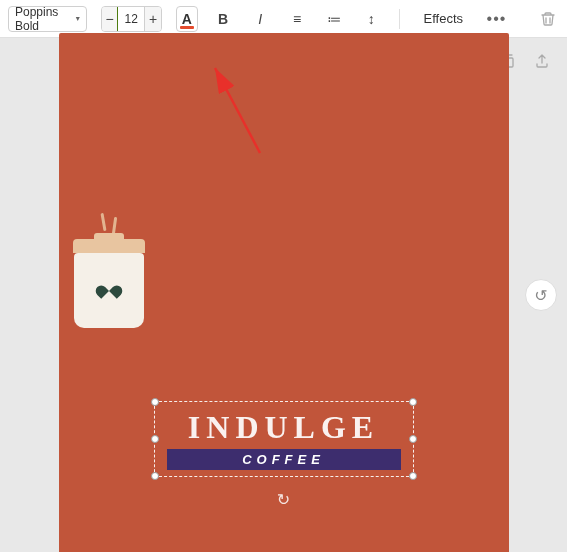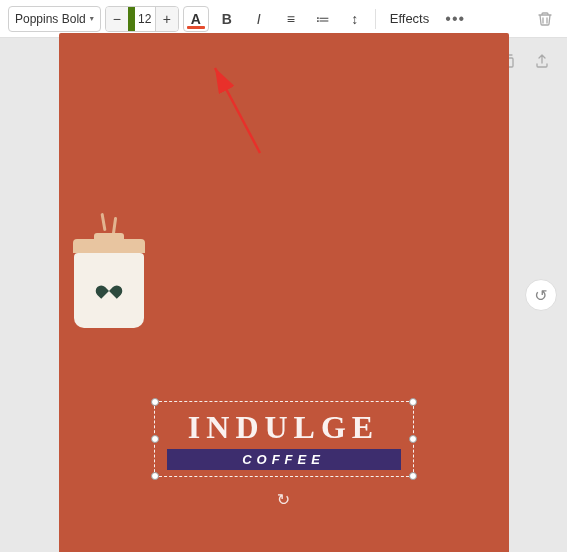--- a/index.html
+++ b/index.html
@@ -12,21 +12,21 @@
     }
 
     
     .toolbar {
       display: flex;
       align-items: center;
       height: 38px;
       background: #ffffff;
       border-bottom: 1px solid #e0e0e0;
       padding: 0 8px;
-      gap: 4px;
+      gap: 14px;
     }
 
     .font-selector {
       display: flex;
       align-items: center;
       border: 1px solid #d0d0d0;
       border-radius: 4px;
       height: 26px;
       padding: 0 6px;
       gap: 4px;
@@ -59,21 +59,21 @@
       font-size: 14px;
       color: #444;
       display: flex;
       align-items: center;
       justify-content: center;
     }
     .size-value {
       width: 28px;
       height: 26px;
       border: none;
-      border-left: 7px solid #4d7c0f;
+      border-left: 1px solid #4d7c0f;
       border-right: 1px solid #d0d0d0;
       text-align: center;
       font-size: 12px;
       color: #333;
       outline: none;
     }
 
     .toolbar-btn {
       width: 28px;
       height: 28px;

